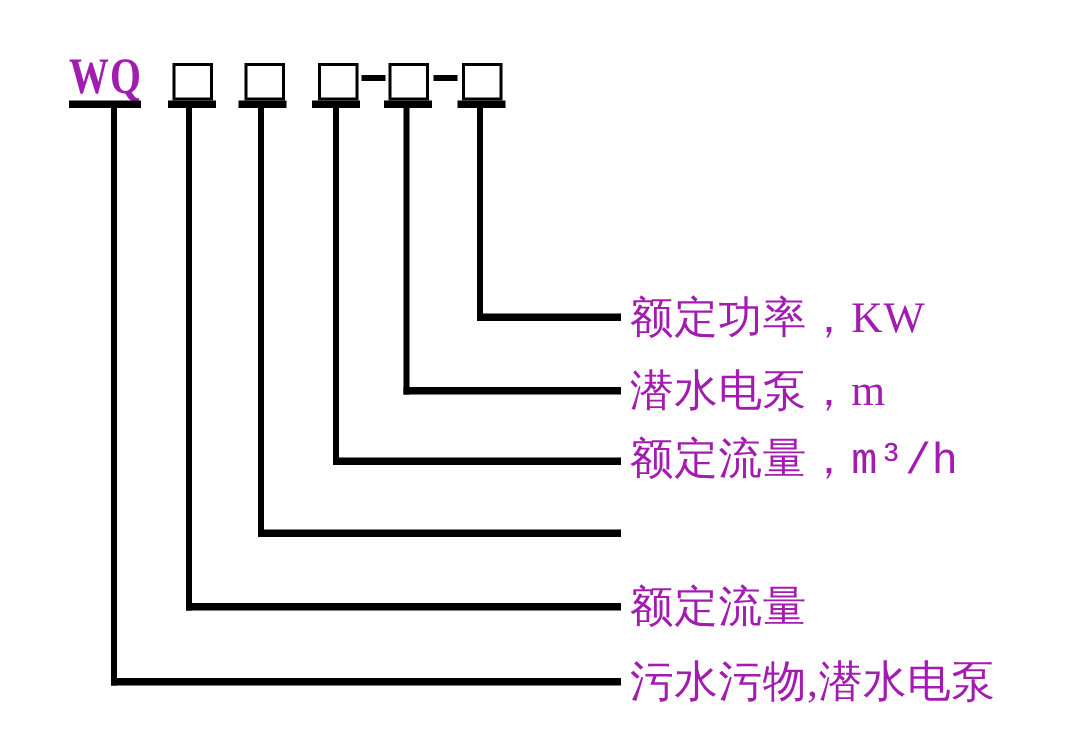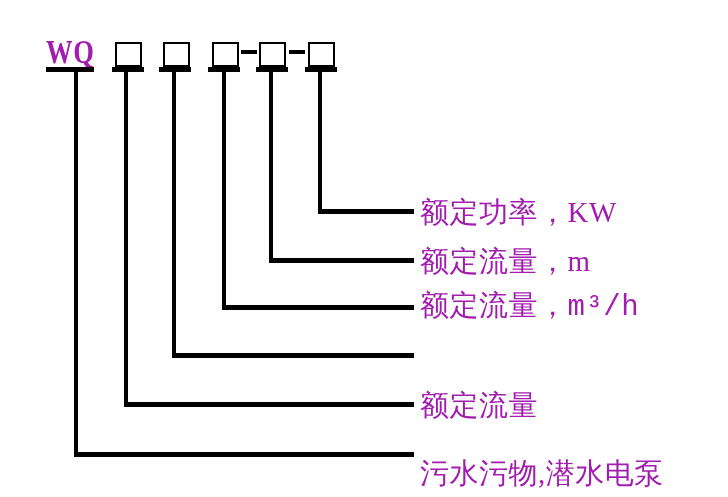--- a/index.html
+++ b/index.html
@@ -91,18 +91,18 @@
   <div class="abs stem" style="left:318px;height:142px;"></div>
 
   <div class="abs connector" style="left:318px;top:209px;width:96px;"></div>
   <div class="abs connector" style="left:269px;top:258px;width:145px;"></div>
   <div class="abs connector" style="left:222px;top:305px;width:192px;"></div>
   <div class="abs connector" style="left:172px;top:353px;width:242px;"></div>
   <div class="abs connector" style="left:124px;top:402px;width:290px;"></div>
   <div class="abs connector" style="left:74px;top:452px;width:340px;"></div>
 
   <div class="abs label" style="top:196px;text-align:center;">额定功率，KW</div>
-  <div class="abs label" style="top:245px;">额定流量，m</div>
+  <div class="abs label" style="top:245px;">潜水电泵，m</div>
   <div class="abs label" style="top:292px;font-family:Liberation Mono, monospace;">额定流量，m³/h</div>
   <div class="abs label" style="top:389px;">额定流量</div>
-  <div class="abs label" style="top:439px;margin-top:18px;">污水污物,潜水电泵</div>
+  <div class="abs label" style="top:439px;">污水污物,潜水电泵</div>
 
 </div>
 
 </body></html>

